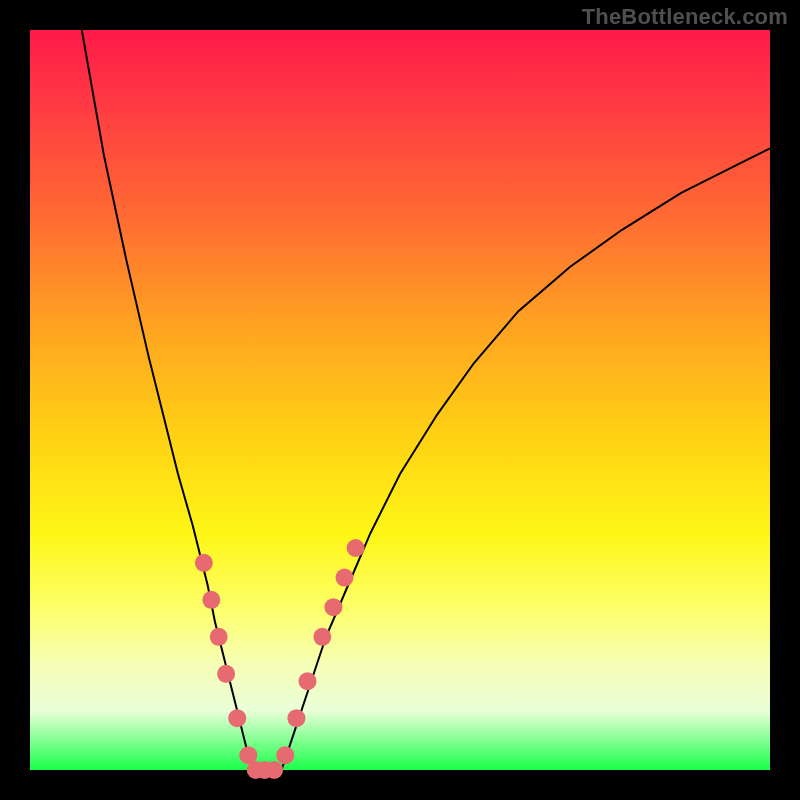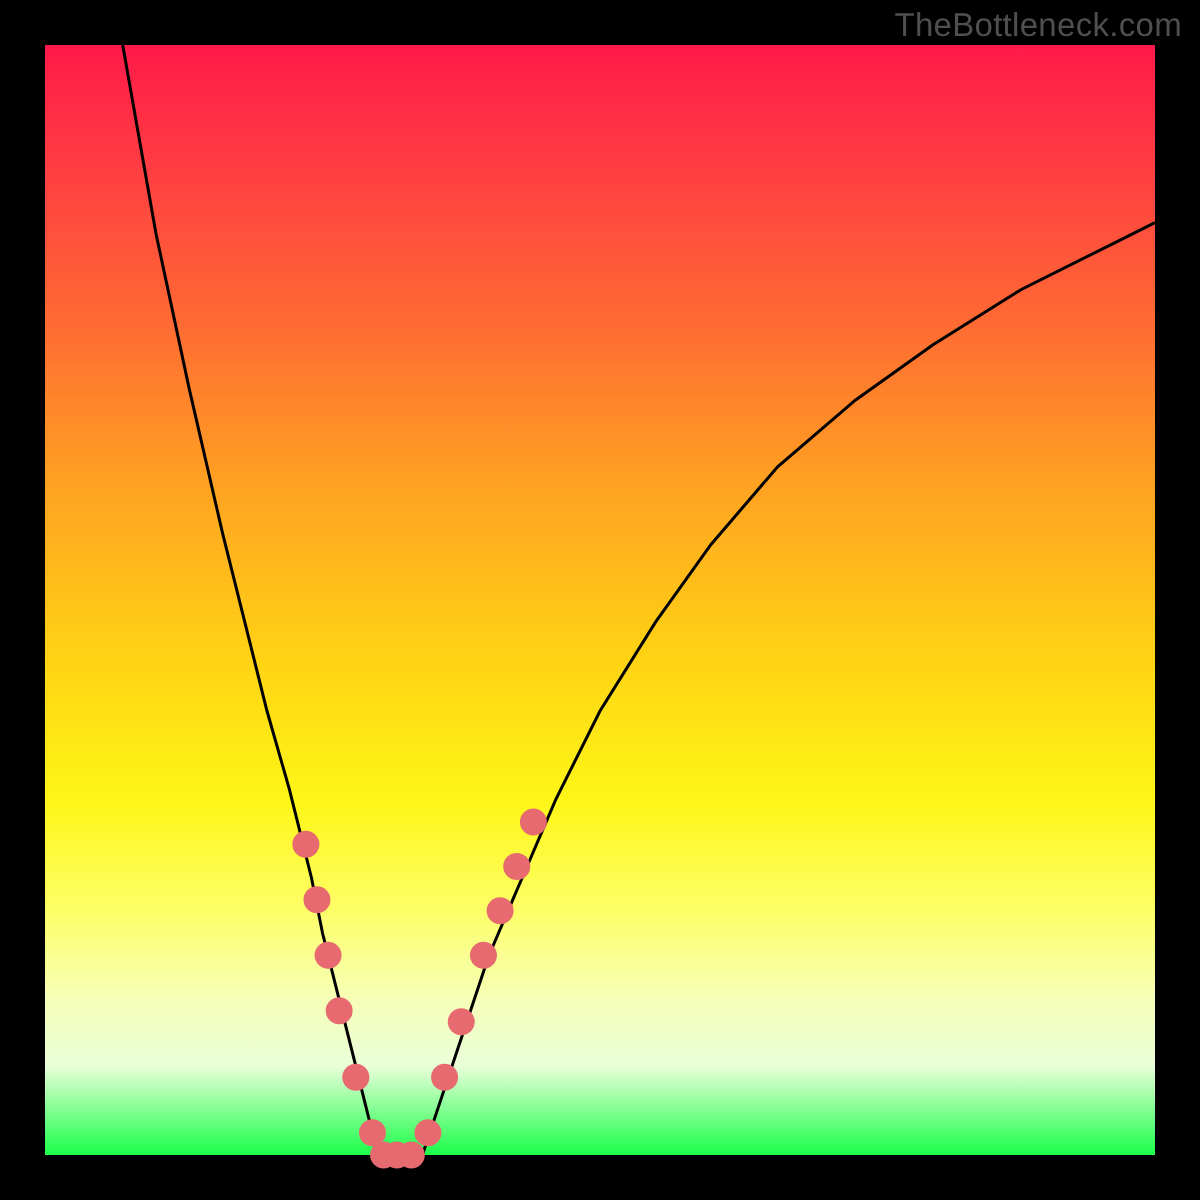--- a/index.html
+++ b/index.html
@@ -16,21 +16,21 @@
     width: 800px;
     height: 800px;
     background: #000;
   }
   .watermark {
     position: absolute;
     top: 4px;
     right: 12px;
     color: #4f4f4f;
     font-size: 22px;
-    font-weight: 400;
+    font-weight: 700;
     letter-spacing: 0.2px;
     z-index: 20;
   }
   .plot-area {
     position: absolute;
     left: 30px;
     top: 30px;
     width: 740px;
     height: 740px;
     

